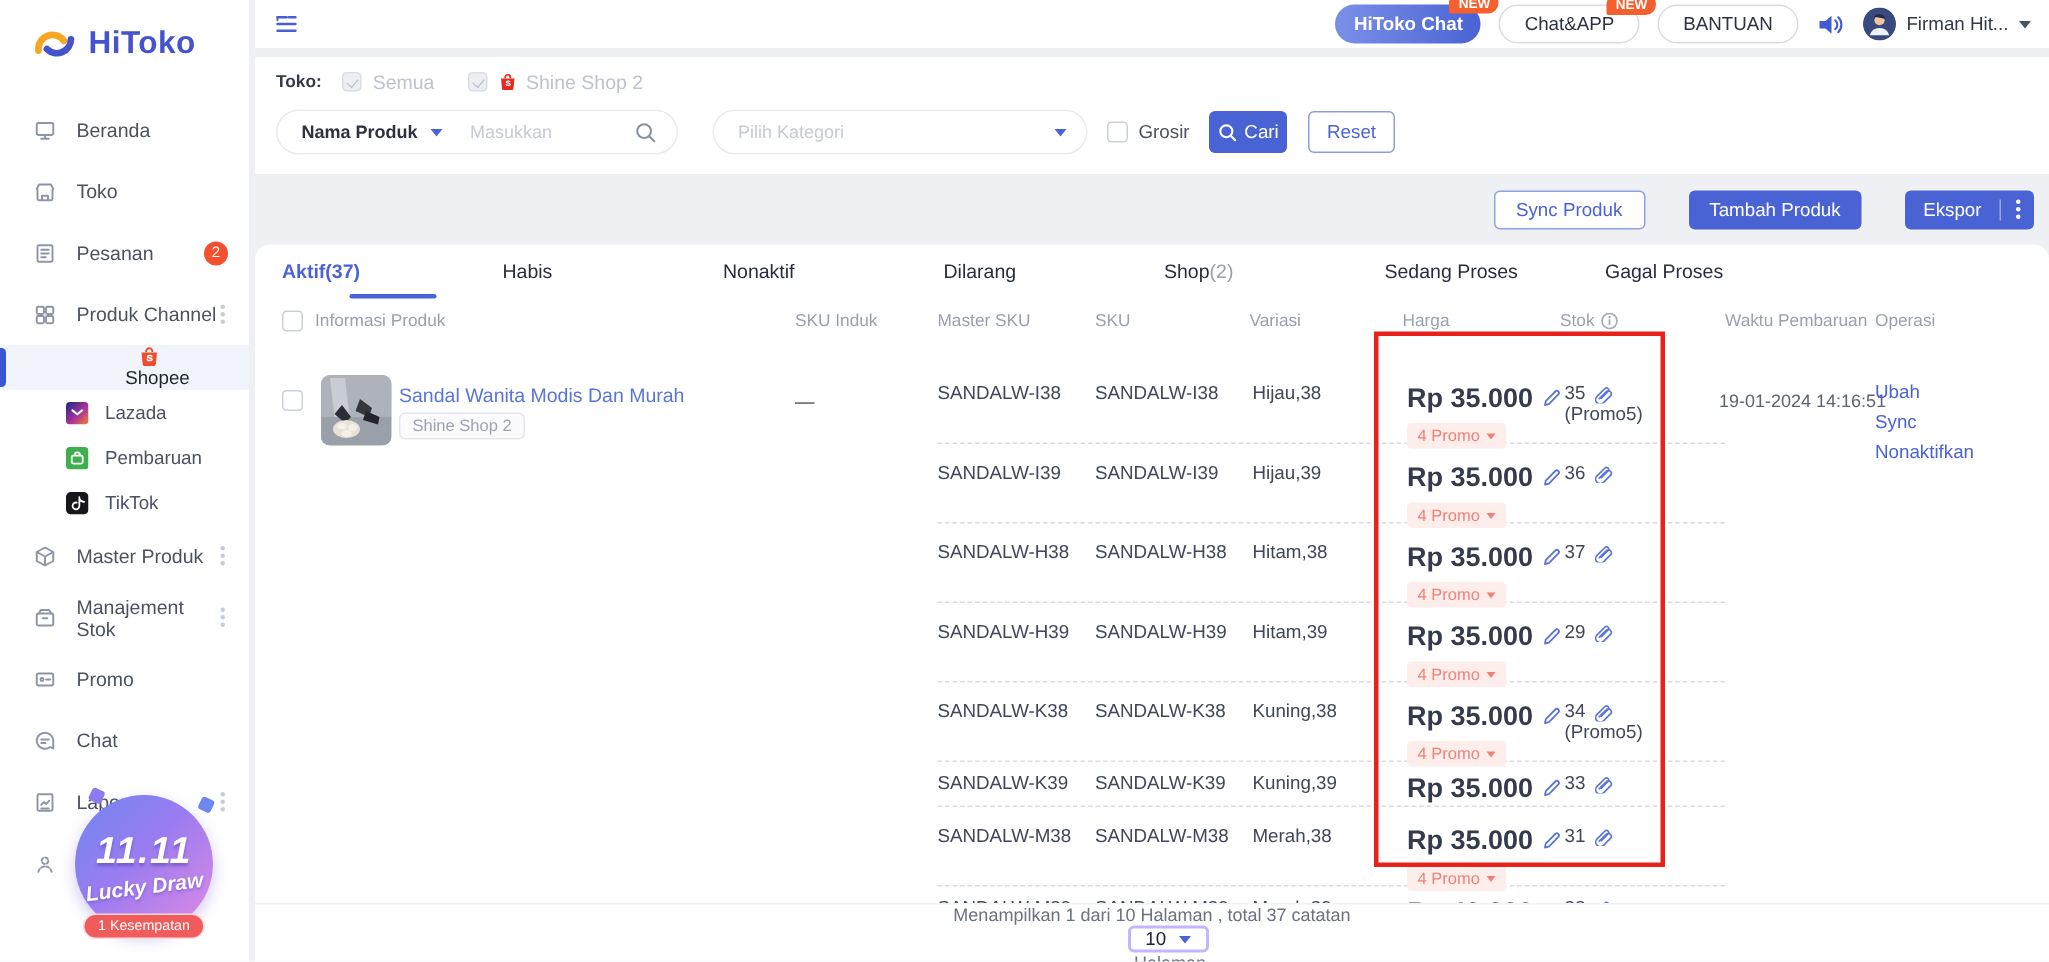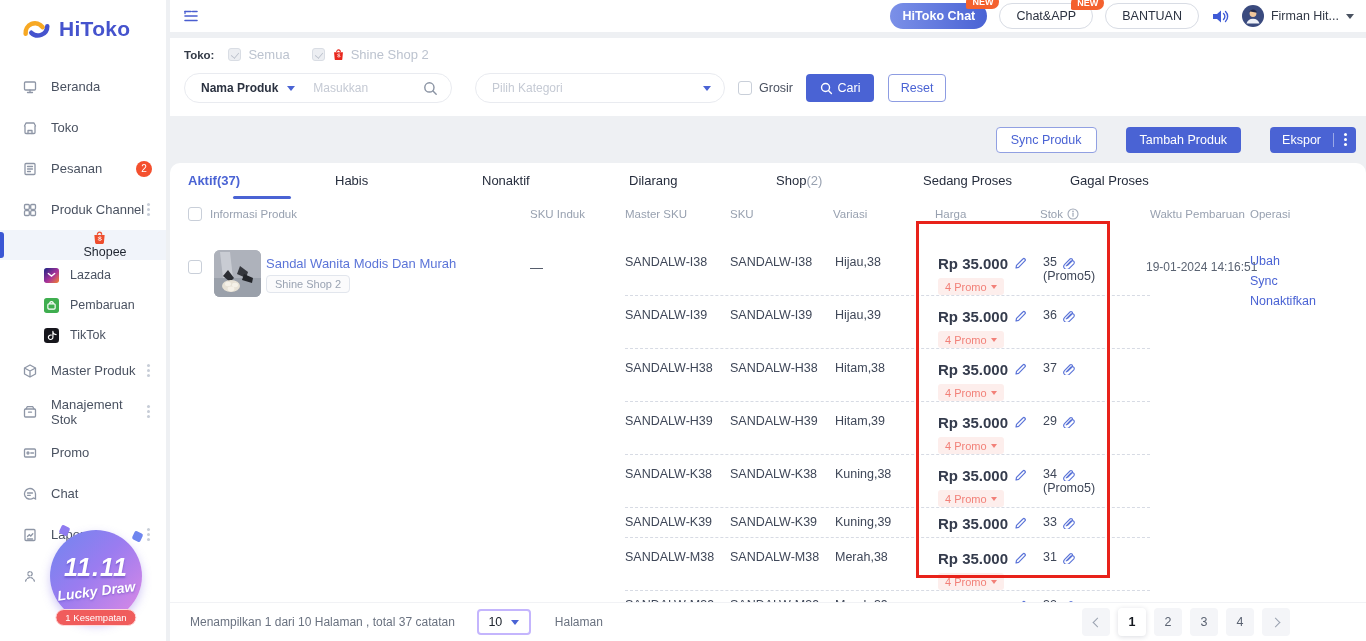--- a/index.html
+++ b/index.html
@@ -54,21 +54,21 @@
   .fpill { height:30px; background:#fff; border:1px solid #e9ebf0; border-radius:15px; display:flex; align-items:center; font-size:12px; }
   .fp1 { width:268px; padding:0 13px 0 16px; }
   .fp1-label { font-weight:bold; color:#2b3240; margin-right:9px; }
   .fp1-ph { color:#c5cad4; margin-left:18px; }
   .fp2 { width:250px; margin-left:23px; padding:0 13px 0 16px; color:#c5cad4; }
   .fp3 { width:216px; margin-left:9px; padding:0 13px 0 16px; color:#2b3240; }
   .ml-auto { margin-left:auto; }
   .grosir { display:flex; align-items:center; gap:7px; margin-left:13px; font-size:12.5px; color:#4a5160; }
   .checkbox { width:14px; height:14px; border:1px solid #c9cfd9; border-radius:3px; background:#fff; }
   .btn { height:28px; border-radius:4px; font-size:12.5px; display:flex; align-items:center; justify-content:center; cursor:pointer; }
-  .btn-cari { background:#4a63d4; color:#fff; width:68px; margin-left:13px; gap:5px; }
+  .btn-cari { background:#4a63d4; color:#fff; width:52px; margin-left:13px; gap:5px; }
   .btn-reset { background:#fff; border:1px solid #8d9ce2; color:#4a63d4; width:58px; margin-left:14px; }
 
   .actions-row { display:flex; justify-content:flex-end; align-items:center; gap:29px; height:47px; padding-right:10px; }
   .abtn { height:26px; border-radius:4px; font-size:12.5px; display:flex; align-items:center; justify-content:center; cursor:pointer; }
   .abtn-outline { background:#fff; border:1px solid #91a0e2; color:#4a63d4; padding:0 14px; }
   .abtn-fill { background:#4a63d4; color:#fff; padding:0 14px; }
   .abtn-split { background:#4a63d4; color:#fff; padding:0; }
   .abtn-split .lbl { padding:0 12px; }
   .abtn-split .sep { width:1px; height:14px; background:rgba(255,255,255,.45); }
   .abtn-split .dots-w { width:22px; display:flex; justify-content:center; }
@@ -93,30 +93,30 @@
   .prod-tag { position:absolute; left:96px; top:45px; font-size:11px; color:#9aa3b2; border:1px solid #e2e6ed; border-radius:4px; padding:2px 8px; background:#fbfbfc; }
   .sku-induk { position:absolute; left:360px; top:30px; font-size:13px; color:#3f4758; }
   .upd-time { position:absolute; left:976px; top:30px; font-size:12px; color:#5a6372; white-space:nowrap; }
   .ops { position:absolute; left:1080px; top:24px; font-size:12.5px; color:#4a63d4; display:flex; flex-direction:column; gap:6px; }
   .ops span { cursor:pointer; }
 
   .vrows { position:absolute; left:455px; top:0; width:525px; }
   .vrow { display:grid; grid-template-columns:105px 105px 103px 105px 107px; border-bottom:1px dashed #d7dbe4; height:53px; padding-top:12px; font-size:12.5px; color:#3f4758; }
   .vrow.first { height:66px; padding-top:25px; }
   .vrow.single { height:30px; padding-top:7px; }
-  .price-line { display:flex; align-items:center; gap:6px; color:#343b4c; font-weight:bold; font-size:15px; }
+  .price-line { display:flex; align-items:center; gap:6px; color:#343b4c; font-weight:bold; font-size:18px; }
   .v-promo { margin-top:6px; display:inline-flex; align-items:center; gap:4px; background:#fdeeec; color:#f28078; font-size:11px; padding:2.5px 7px; border-radius:3px; width:fit-content; cursor:pointer; }
   .caret-red { width:0; height:0; border-left:3.5px solid transparent; border-right:3.5px solid transparent; border-top:4.5px solid #f28078; }
   .stok-line { display:flex; align-items:center; gap:6px; }
   .v-note { margin-top:8px; color:#3f4758; }
 
   .redbox { position:absolute; left:916px; top:221px; width:194px; height:357px; border:3px solid #e8221a; z-index:9; pointer-events:none; }
 
   
-  .footer { position:absolute; left:4px; right:0; bottom:0; height:39px; background:#fff; display:flex; align-items:center; padding:0 20px; font-size:12px; color:#6a7280; border-top:1px solid #f1f2f5; }
+  .footer { position:absolute; left:4px; right:0; bottom:0; height:39px; background:#fff; display:flex; align-items:center; padding:0 20px; font-size:12px; color:#6a7280; border-top:1px solid #f1f2f5;flex-direction:column; }
   .psize { width:54px; height:26px; border:2px solid #c4b5fd; border-radius:4px; display:flex; align-items:center; justify-content:center; gap:9px; font-size:12.5px; color:#20262f; margin-left:22px; cursor:pointer; background:#fff; }
   .halaman { margin-left:24px; }
   .pager { margin-left:auto; margin-right:56px; display:flex; gap:8px; align-items:center; }
   .pg { min-width:28px; height:28px; border-radius:4px; background:#f4f5f8; color:#5b6372; font-size:12.5px; display:flex; align-items:center; justify-content:center; cursor:pointer; }
   .pg.active { background:#fff; color:#14181f; font-weight:bold; box-shadow:0 1px 5px rgba(30,40,70,.16); }
   .chev { width:7px; height:7px; border:solid #9aa2b0; border-width:0 1.6px 1.6px 0; display:inline-block; }
   .chev-l { transform:rotate(135deg); margin-left:2px; }
   .chev-r { transform:rotate(-45deg); margin-right:2px; }
 </style>
 </head>

